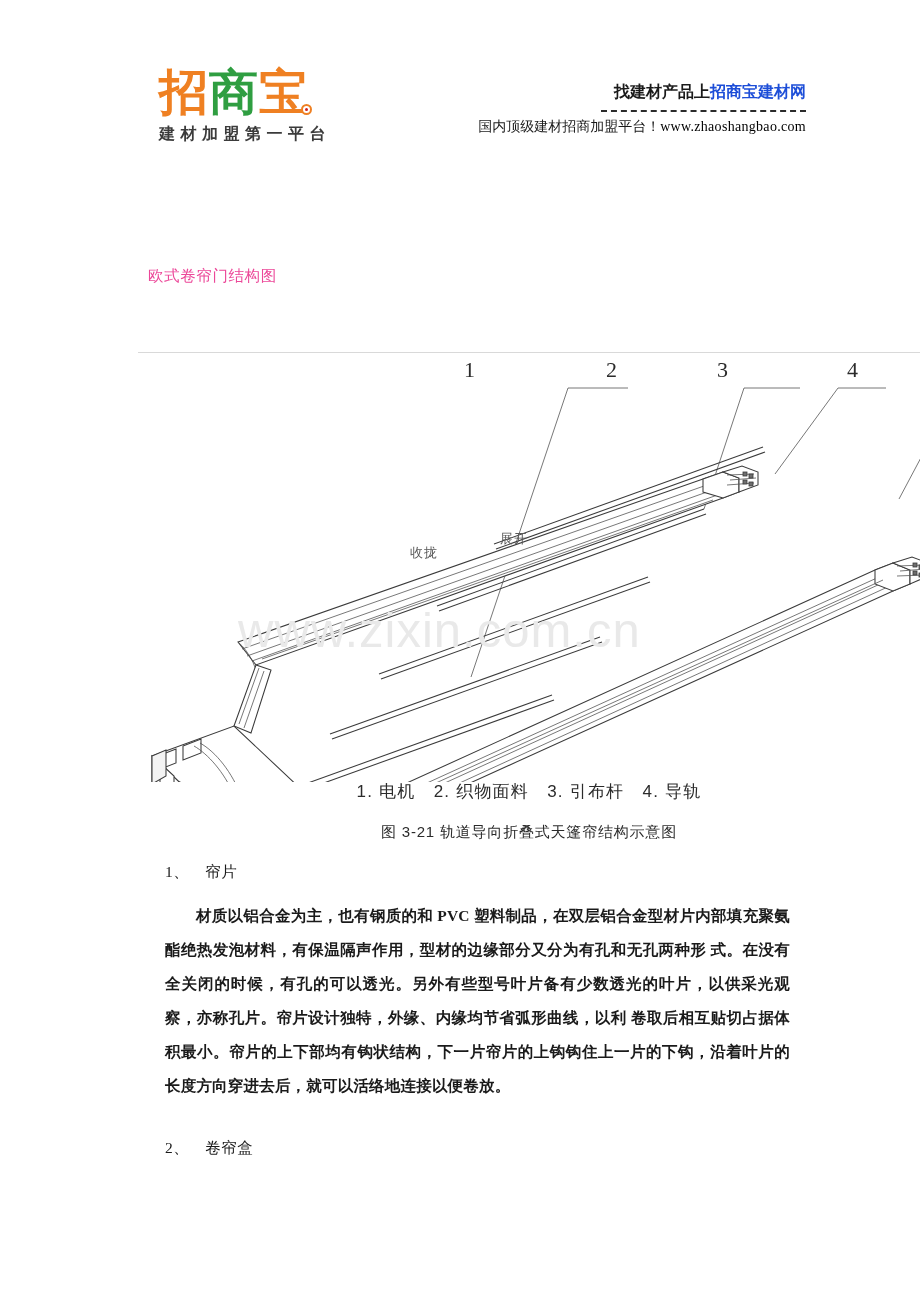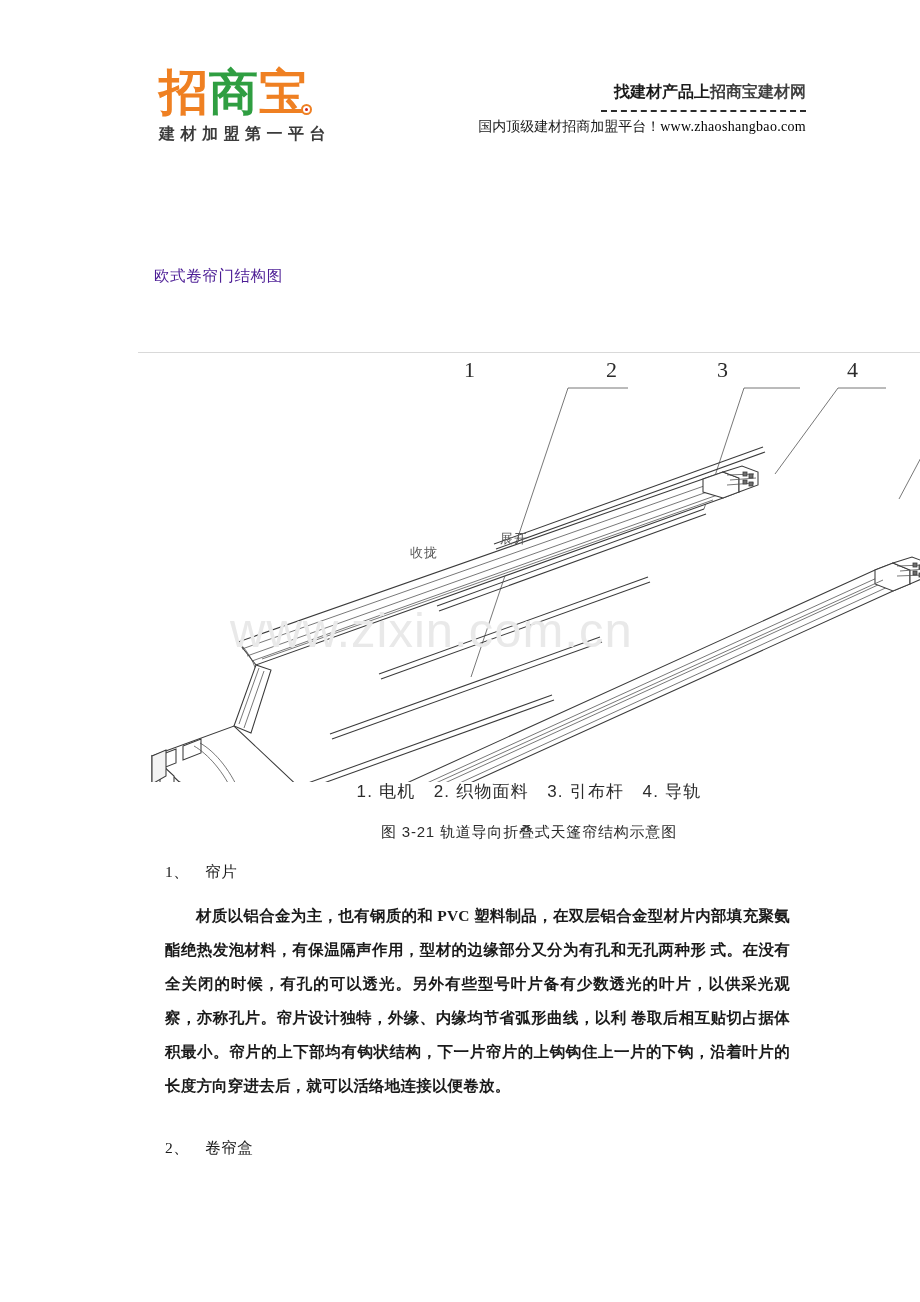--- a/index.html
+++ b/index.html
@@ -83,45 +83,45 @@
     text-align: right;
     width: 420px;
   }
   .promo-line1 {
     font-family: "Liberation Sans", "DejaVu Sans", sans-serif;
     font-size: 16px;
     font-weight: bold;
     white-space: nowrap;
     color: #1a1a1a;
   }
-  .promo-line1 .hot { color: #404040; }
+  .promo-line1 .hot { color: #1d4ed8; }
   .promo-divider {
     margin: 7px 0 6px auto;
     width: 205px;
     height: 0;
     border-top: 2px dashed #2b2b2b;
   }
   .promo-line2 {
     font-size: 14px;
     white-space: nowrap;
     color: #1a1a1a;
   }
   .promo-line2 .url {
     color: #000000;
     font-family: "Liberation Serif", "DejaVu Serif", serif;
     letter-spacing: 0.3px;
   }
 
   
   .doc-title {
     position: absolute;
-    left: 154px;
+    left: 148px;
     top: 266px;
     font-size: 15.5px;
-    color: #4c1d95;
+    color: #ec4899;
     letter-spacing: 0.6px;
   }
 
   
   .figure {
     position: absolute;
     left: 138px;
     top: 352px;
     width: 782px;
     height: 490px;
@@ -134,21 +134,21 @@
     height: 1px;
     background: #d9d9d9;
   }
   .figure svg {
     position: absolute;
     left: 0;
     top: 0;
   }
   .watermark {
     position: absolute;
-    left: 92px;
+    left: 100px;
     top: 250px;
     font-family: "Liberation Sans", "DejaVu Sans", sans-serif;
     font-size: 49px;
     color: #e9e9e9;
     letter-spacing: 1px;
     white-space: nowrap;
     pointer-events: none;
   }
   .fig-caption {
     position: absolute;

